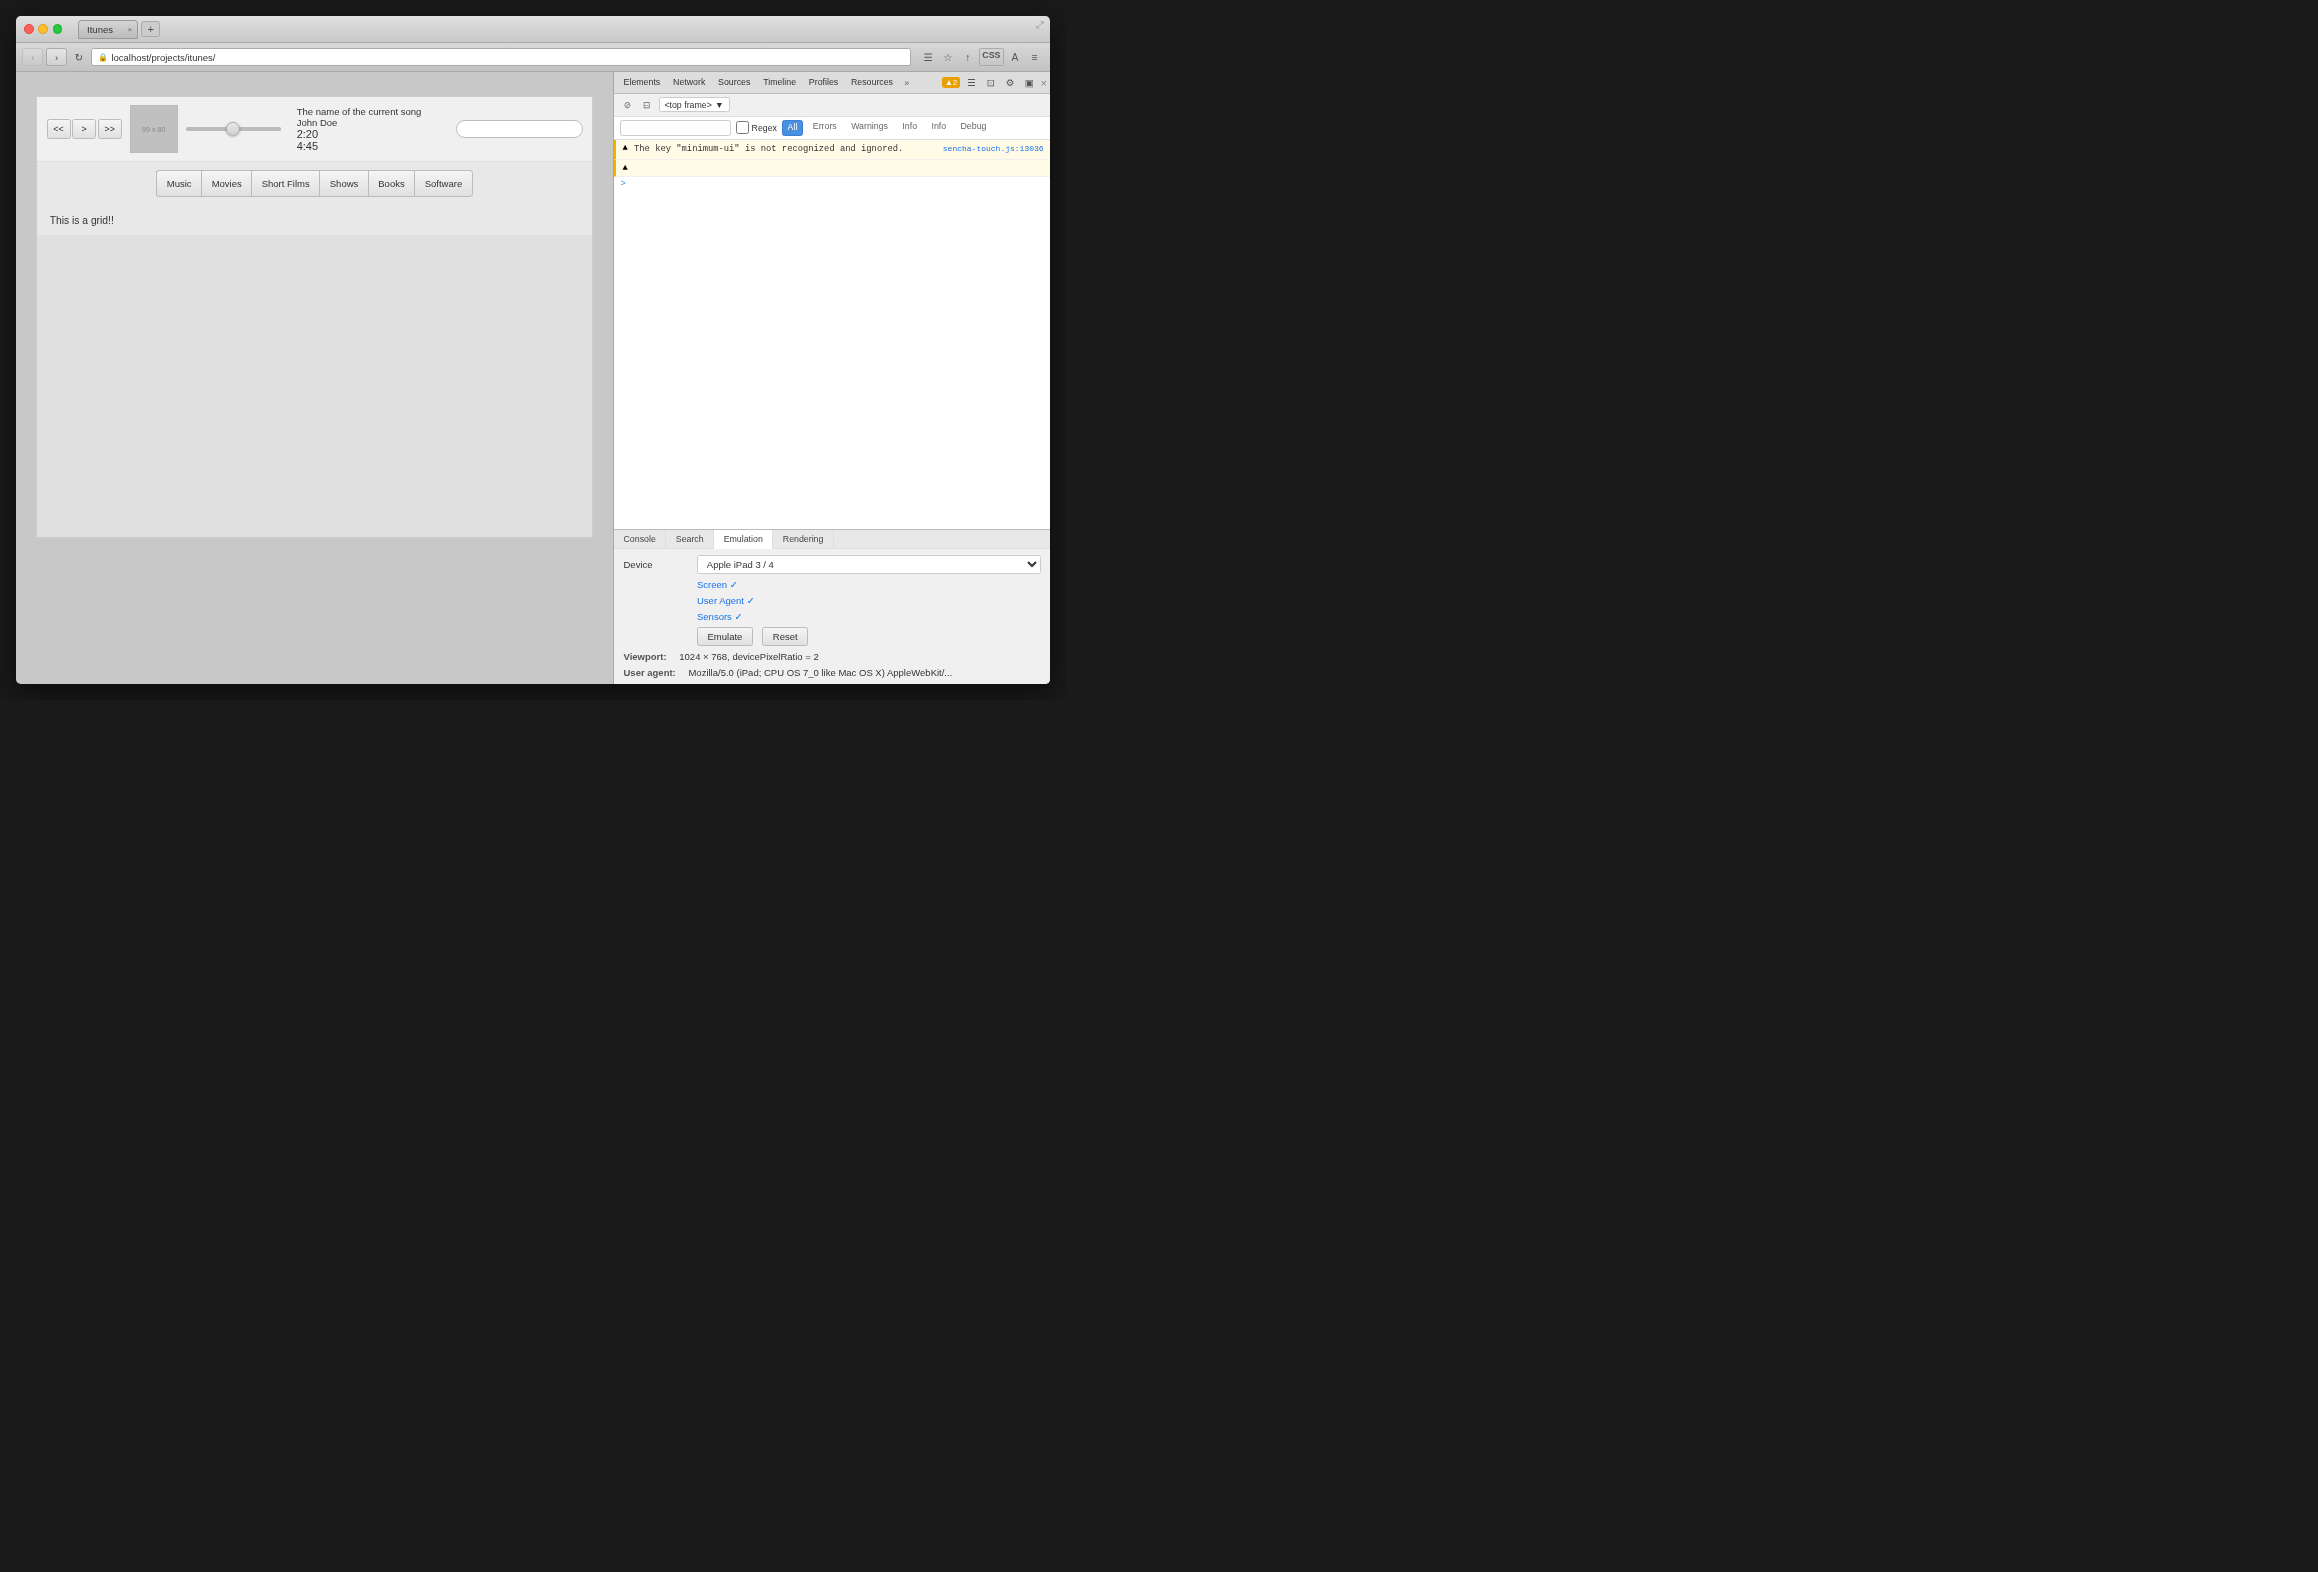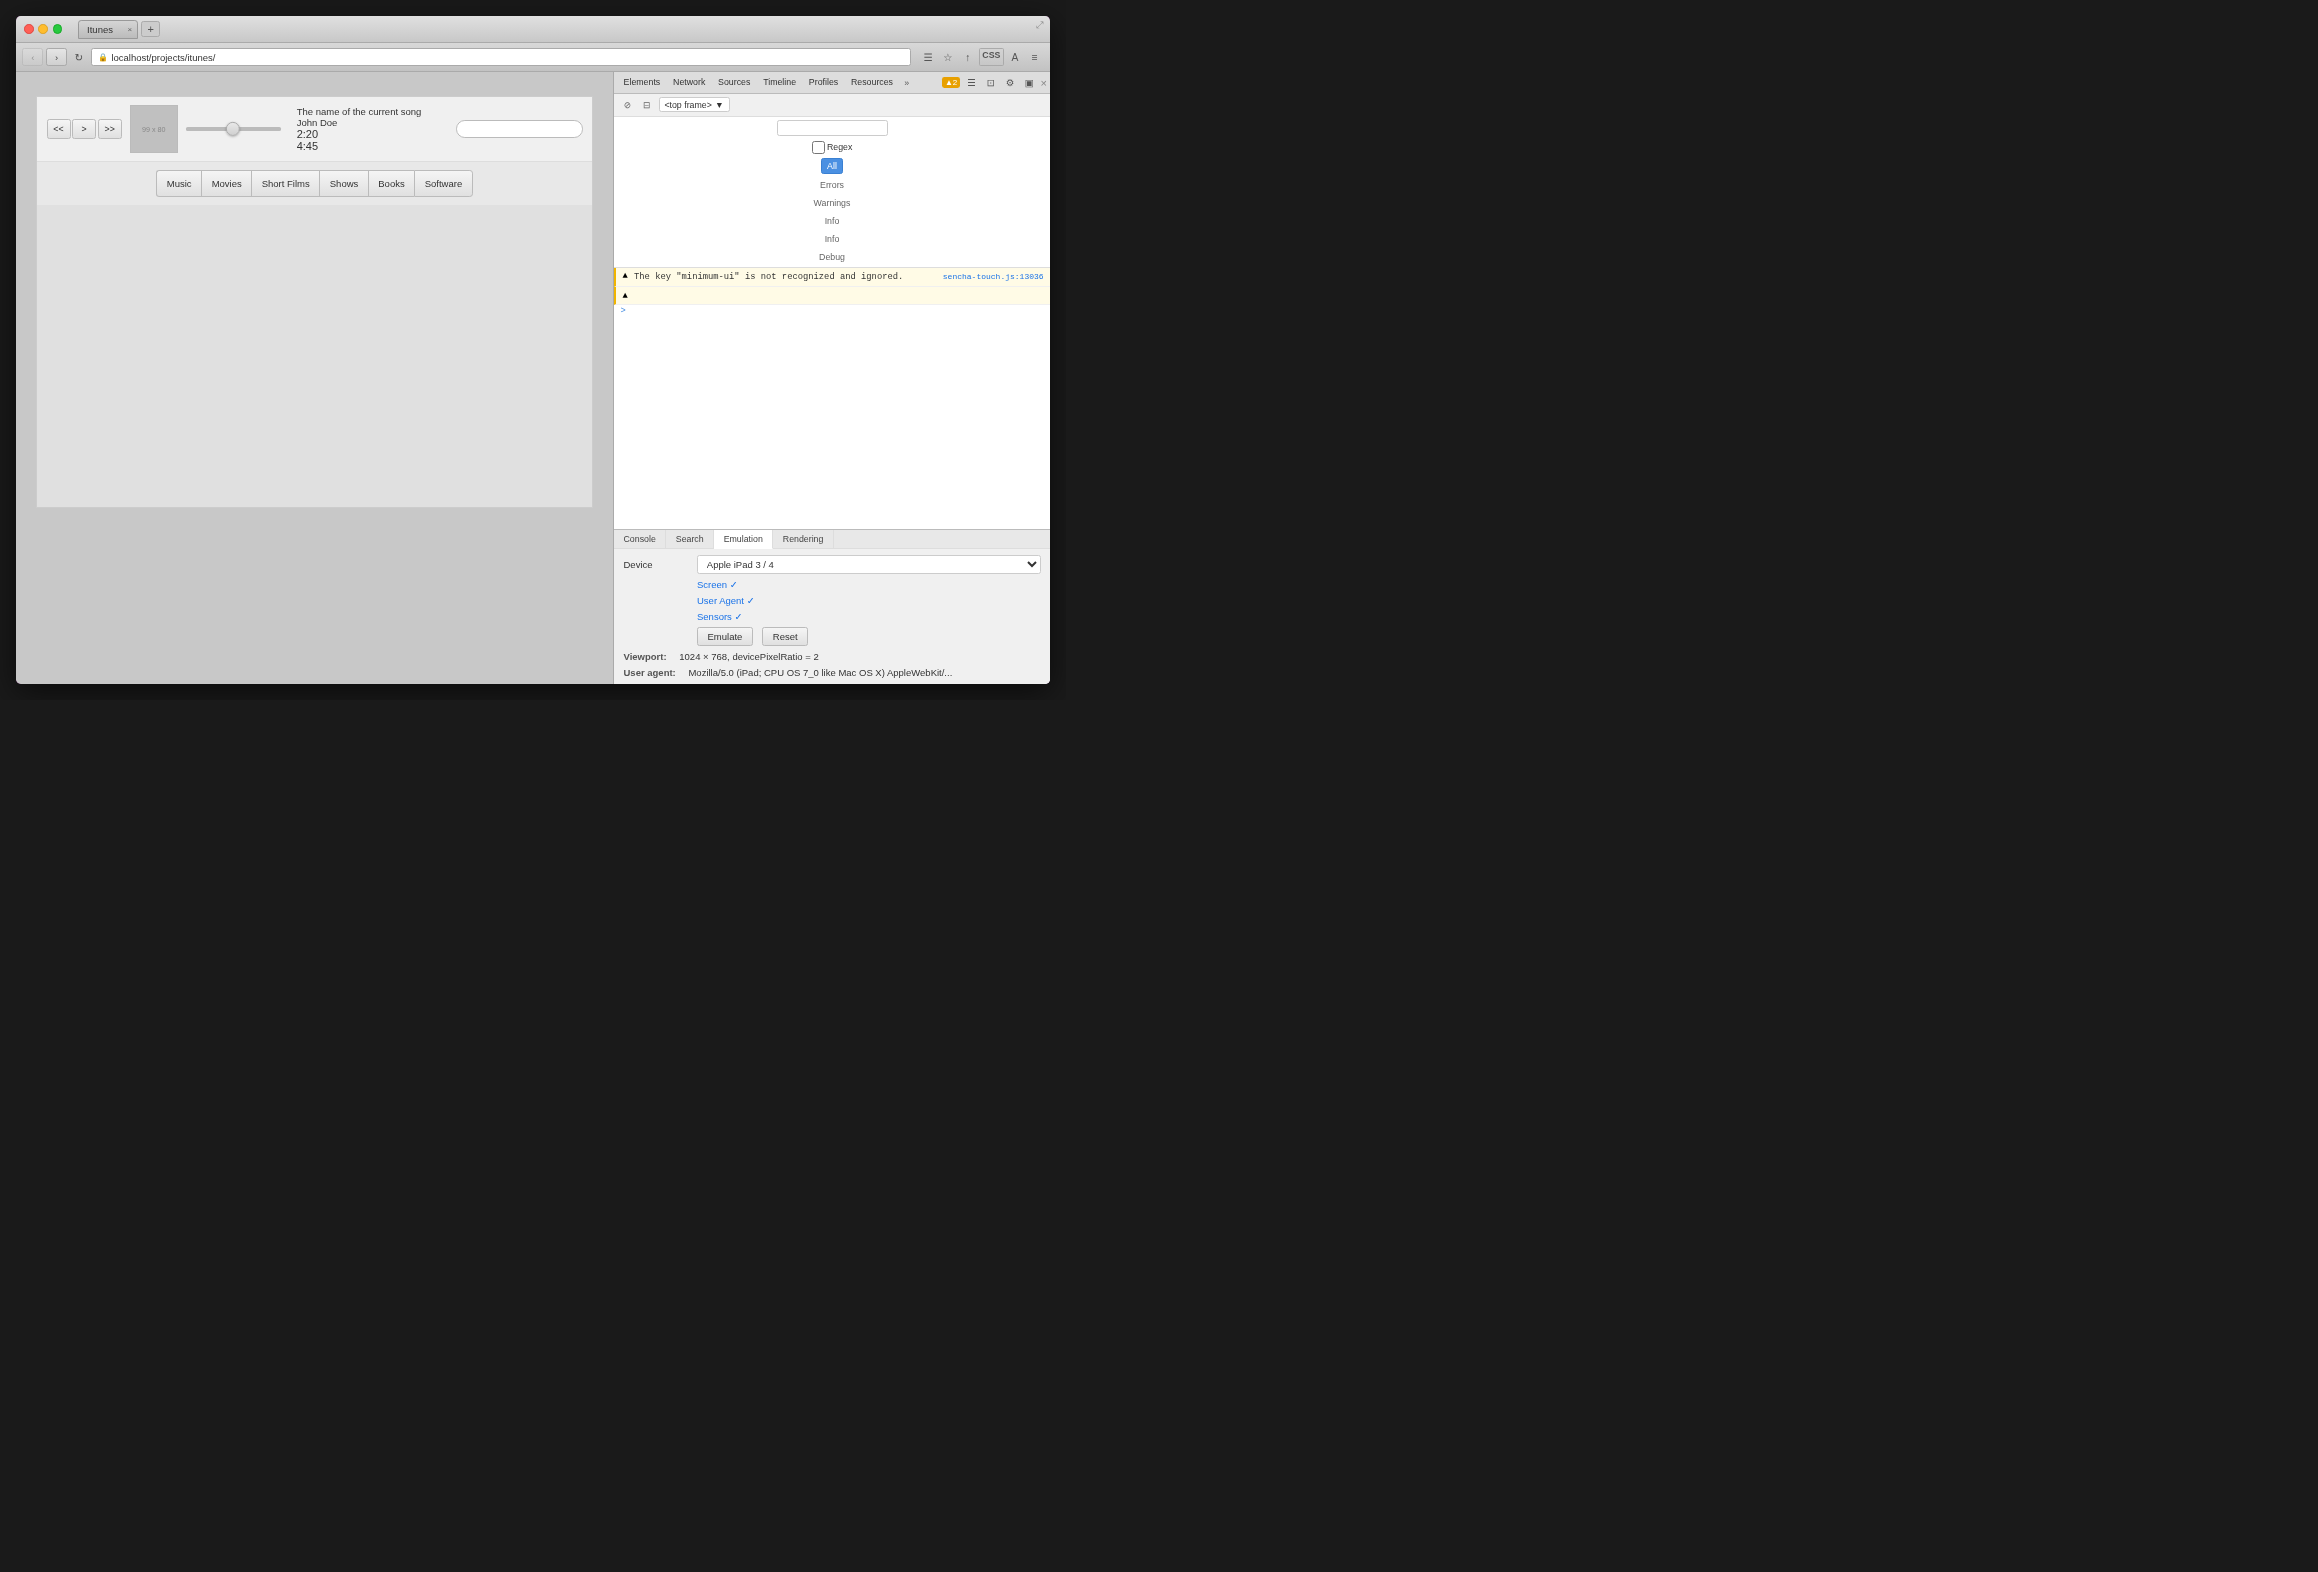--- a/index.html
+++ b/index.html
@@ -434,26 +434,24 @@
       font-size: 8.8px;
       color: #333;
       display: flex;
       align-items: center;
       gap: 3.2px;
     }
 
     
     .console-filter-bar {
       display: flex;
-      align-items: center;
       padding: 3.2px 6.4px;
       gap: 4.8px;
       border-bottom: 0.8px solid #ddd;
       background: white;
-      flex-direction: column;
     }
 
     .filter-input {
       width: 111px;
       height: 16px;
       border: 0.8px solid #ccc;
       border-radius: 2.4px;
       padding: 0 4.8px;
       font-size: 8.8px;
     }
@@ -728,20 +726,21 @@
 
         <div class="nav-tabs">
           <div class="nav-tab-btn">Music</div>
           <div class="nav-tab-btn">Movies</div>
           <div class="nav-tab-btn">Short Films</div>
           <div class="nav-tab-btn">Shows</div>
           <div class="nav-tab-btn">Books</div>
           <div class="nav-tab-btn">Software</div>
         </div>
 
+        <div class="grid-text">This is a grid!!</div>
 
         <div class="grid-area"></div>
       </div>
     </div>
 
     <div class="devtools">
 
       <div class="devtools-tabs">
         <div class="dt-tab">Elements</div>
         <div class="dt-tab">Network</div>

